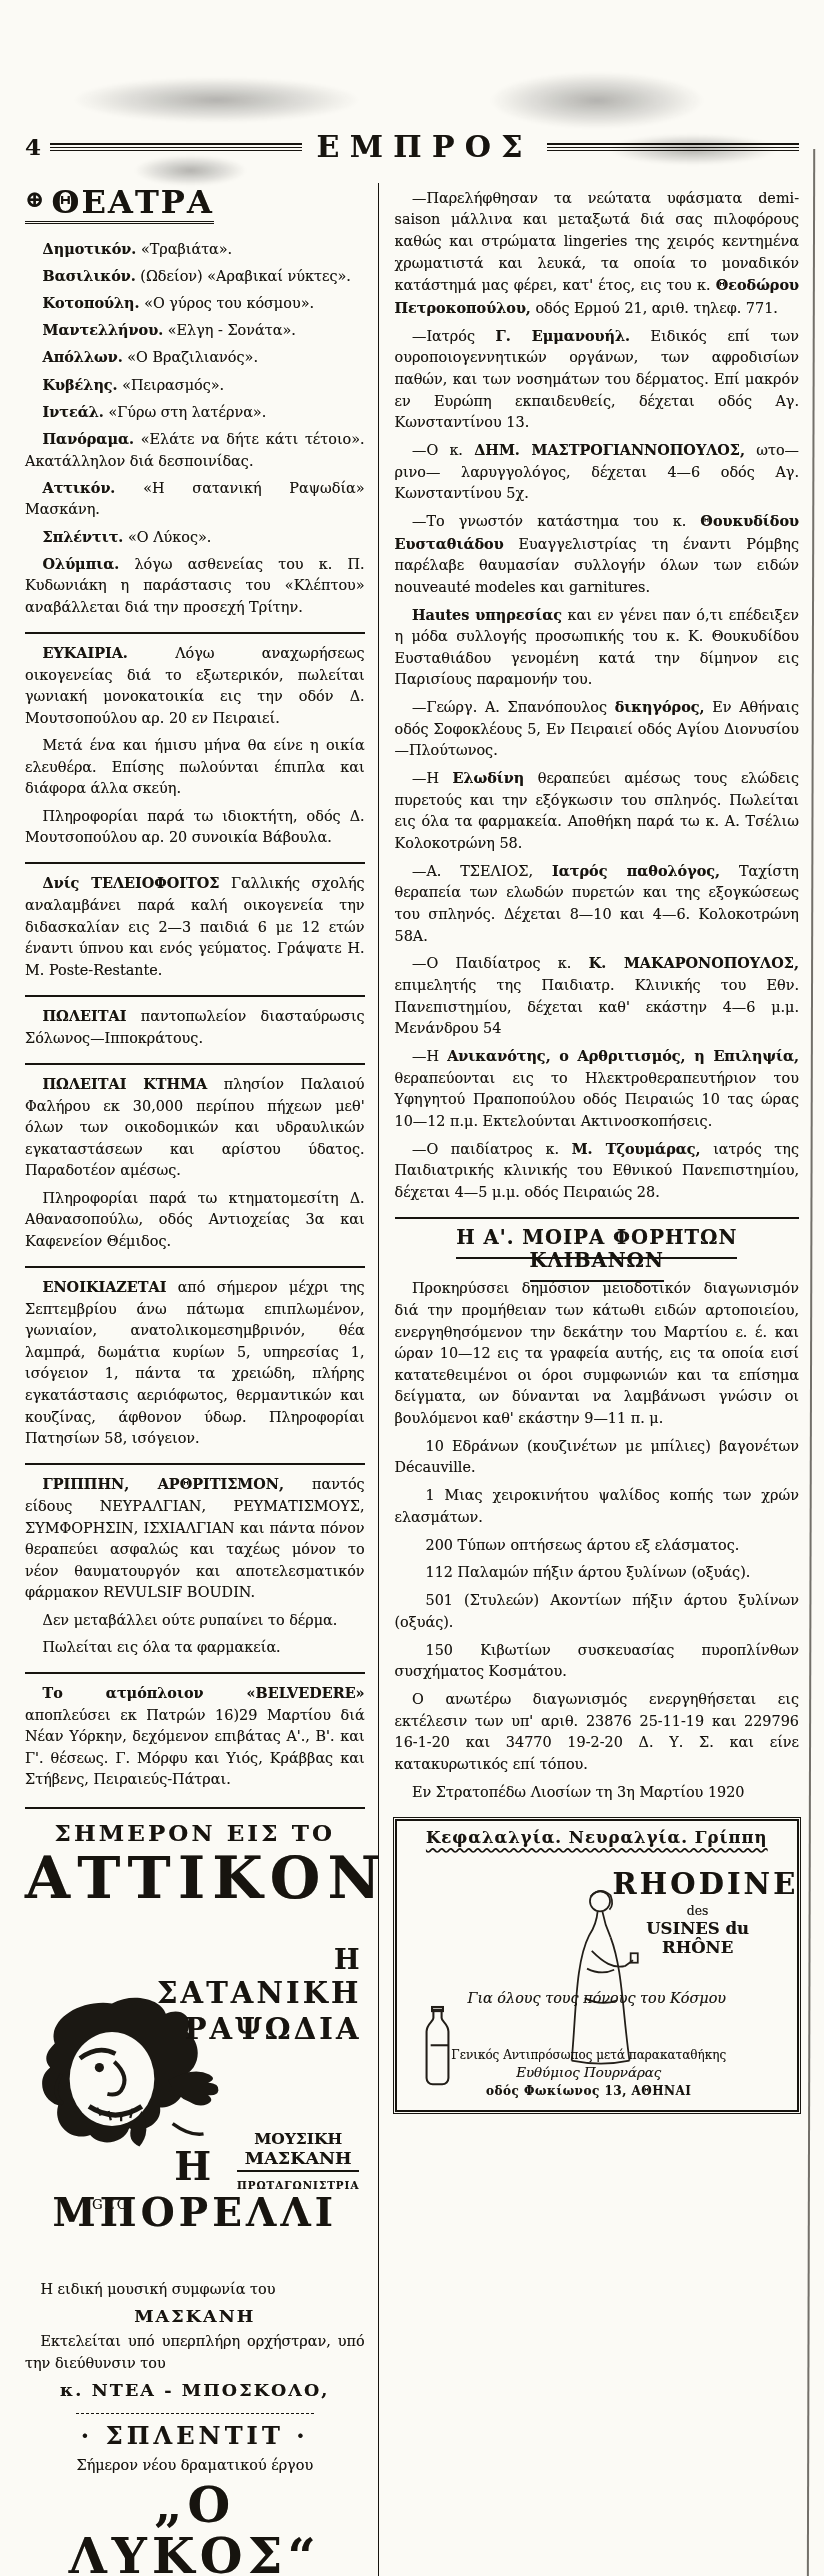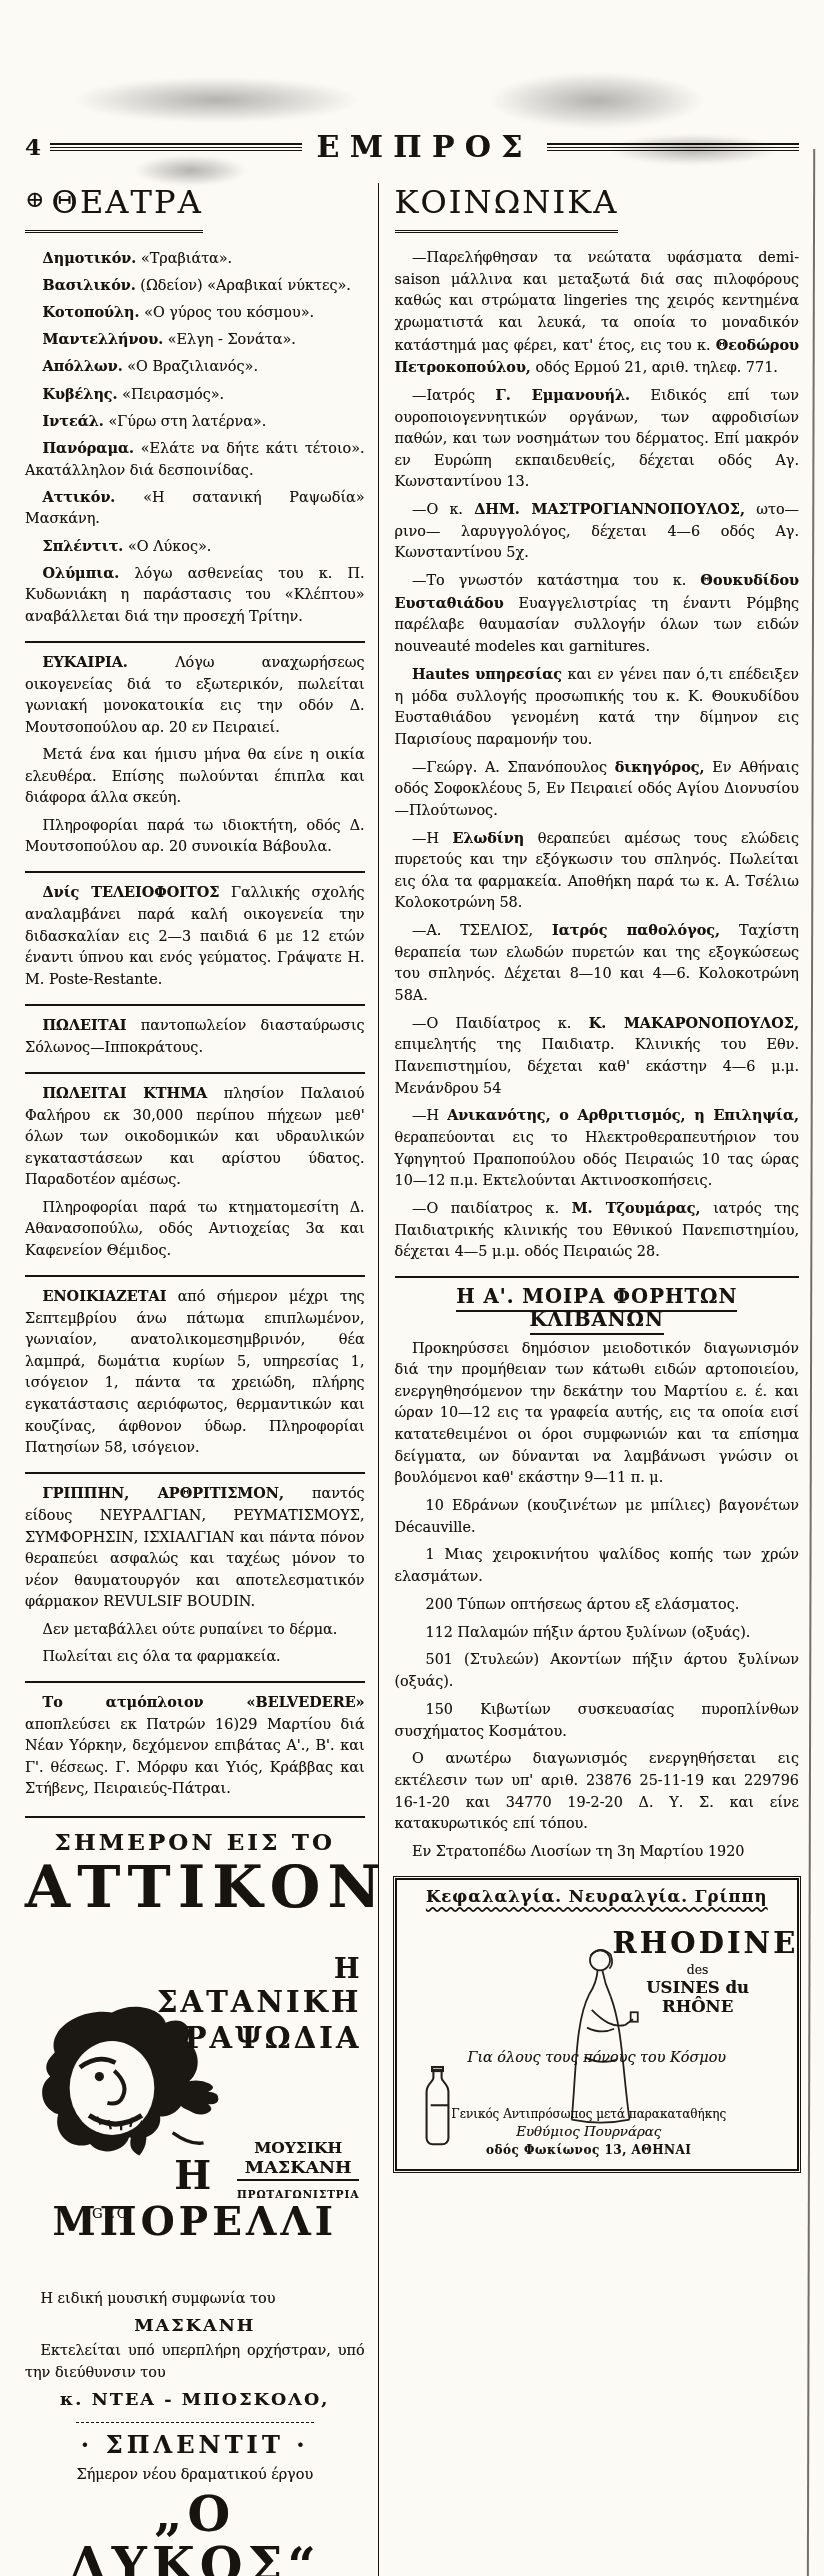--- a/index.html
+++ b/index.html
@@ -16,22 +16,22 @@
   .edge-line{position:absolute;right:13.4px;top:149px;bottom:62px;width:1.5px;background:#2a261f;opacity:.65;transform:rotate(.15deg);}
   
   .masthead{display:flex;align-items:center;gap:9.3px;margin-top:124px;}
   .pageno{font-size:23px;font-weight:bold;}
   .mrule{flex:1;height:8.2px;background:repeating-linear-gradient(180deg,#17140f 0 1.5px,transparent 1.5px 3.6px);}
   .mast-title{font-size:30px;font-weight:bold;letter-spacing:10.3px;white-space:nowrap;padding:0 5.2px;}
   
   .cols{display:flex;margin-top:18.5px;min-height:2092px;}
   .col-left{width:354px;padding-right:13.4px;border-right:1.5px solid #17140f;box-sizing:border-box;}
   .col-right{flex:1;padding-left:15.5px;box-sizing:border-box;}
-  .sec-head{font-size:32px;font-weight:normal;letter-spacing:2.1px;border-bottom:3.6px double #17140f;
-            display:inline-block;padding-bottom:9px;margin:0 0 9.3px 0;}
+  .sec-head{font-size:32px;font-weight:bold;letter-spacing:2.1px;border-bottom:3.6px double #17140f;
+            display:inline-block;padding-bottom:0;margin:0 0 9.3px 0;}
   .orn{font-size:23px;vertical-align:6.2px;margin-right:5.2px;}
   p.item{font-size:14.4px;line-height:1.5;margin:4.6px 0;text-indent:17.5px;text-align:justify;}
   .lead{font-weight:bold;}
   .classified[data-rule="1"]{border-top:2.6px solid #17140f;padding-top:8.2px;margin-top:13.4px;}
   
   .attikon{text-align:center;margin-top:15.5px;border-top:2.6px solid #17140f;padding-top:7.2px;}
   .att-line1{font-size:23px;font-weight:bold;letter-spacing:3.1px;margin:3.1px 0;}
   .att-title{font-size:58px;font-weight:bold;letter-spacing:7.2px;line-height:1;margin:3.1px 0 0 0;}
   .att-art{position:relative;height:361px;margin-top:6.2px;text-align:left;}
   .att-art svg{position:absolute;left:0;top:5.2px;width:206px;height:330px;}
@@ -48,21 +48,21 @@
   .sym-c{font-size:17.5px;font-weight:bold;text-align:center;letter-spacing:2.1px;margin:4.1px 0;}
   .splendid{font-size:24px;font-weight:bold;letter-spacing:4.1px;text-align:center;border-top:1.5px dashed #17140f;
             width:70%;margin:13.4px auto 0 auto;padding-top:7.2px;}
   .splendid-sub{font-size:14.4px;text-align:center;margin:6.2px 0 0 0;}
   .wolf{font-size:49px;font-weight:bold;letter-spacing:5.2px;text-align:center;margin:7.2px 0 0 0;line-height:1.05;}
   
   p.soc{font-size:14.4px;line-height:1.5;margin:5.2px 0;text-indent:17.5px;text-align:justify;}
   
   .moira{border-top:2.6px solid #17140f;margin-top:13.4px;padding-top:7.2px;}
   .moira-head{font-size:19.6px;font-weight:bold;text-align:center;letter-spacing:1px;margin:0 0 3.1px 0;}
-  .moira-head span{border-bottom:2.1px solid #17140f;padding-bottom:2px;}
+  .moira-head span{border-bottom:2.1px solid #17140f;padding-bottom:8px;}
   .moira p{font-size:14.4px;line-height:1.5;margin:6.2px 0;text-indent:17.5px;text-align:justify;}
   .moira .li{text-indent:31px;}
   .moira .sig{text-align:center;font-size:14.4px;margin-top:7.2px;}
   
   .rhodine{position:relative;border:2.1px solid #17140f;outline:1px solid #17140f;outline-offset:1.5px;
            height:289px;margin-top:15.5px;}
   .rh-head{font-size:16.5px;font-weight:bold;text-align:center;letter-spacing:1px;margin-top:7.2px;
            text-decoration:underline;text-decoration-style:wavy;text-underline-offset:4.1px;}
   .rh-woman{position:absolute;left:36%;top:40px;width:118px;height:227px;}
   .rh-bottle{position:absolute;left:20.6px;bottom:17.5px;width:41px;height:88px;}
@@ -213,21 +213,20 @@
         <p class="sym-c">κ. ΝΤΕΑ - ΜΠΟΣΚΟΛΟ,</p>
 
         <p class="splendid">· ΣΠΛΕΝΤΙΤ ·</p>
         <p class="splendid-sub">Σήμερον νέου δραματικού έργου</p>
         <p class="wolf">„Ο ΛΥΚΟΣ“</p>
       </div>
     </div>
 
     <div class="col-right">
 
-      <h2 class="sec-head">ΚΟΙΝΩΝΙΚΑ</h2>
 
       <div>
 
           <p class="soc"><span>—Παρελήφθησαν τα νεώτατα υφάσματα demi-saison μάλλινα και μεταξωτά διά σας πιλοφόρους καθώς και στρώματα lingeries της χειρός κεντημένα χρωματιστά και λευκά, τα οποία το μοναδικόν κατάστημά μας φέρει, κατ' έτος, εις του κ. </span><span class="lead">Θεοδώρου Πετροκοπούλου,</span><span> οδός Ερμού 21, αριθ. τηλεφ. 771.</span></p>
 
           <p class="soc"><span>—Ιατρός </span><span class="lead">Γ. Εμμανουήλ.</span><span> Ειδικός επί των ουροποιογεννητικών οργάνων, των αφροδισίων παθών, και των νοσημάτων του δέρματος. Επί μακρόν εν Ευρώπη εκπαιδευθείς, δέχεται οδός Αγ. Κωνσταντίνου 13.</span></p>
 
           <p class="soc"><span>—Ο κ. </span><span class="lead">ΔΗΜ. ΜΑΣΤΡΟΓΙΑΝΝΟΠΟΥΛΟΣ,</span><span> ωτο—ρινο— λαρυγγολόγος, δέχεται 4—6 οδός Αγ. Κωνσταντίνου 5χ.</span></p>
 
           <p class="soc"><span>—Το γνωστόν κατάστημα του κ. </span><span class="lead">Θουκυδίδου Ευσταθιάδου</span><span> Ευαγγελιστρίας τη έναντι Ρόμβης παρέλαβε θαυμασίαν συλλογήν όλων των ειδών nouveauté modeles και garnitures.</span></p>

